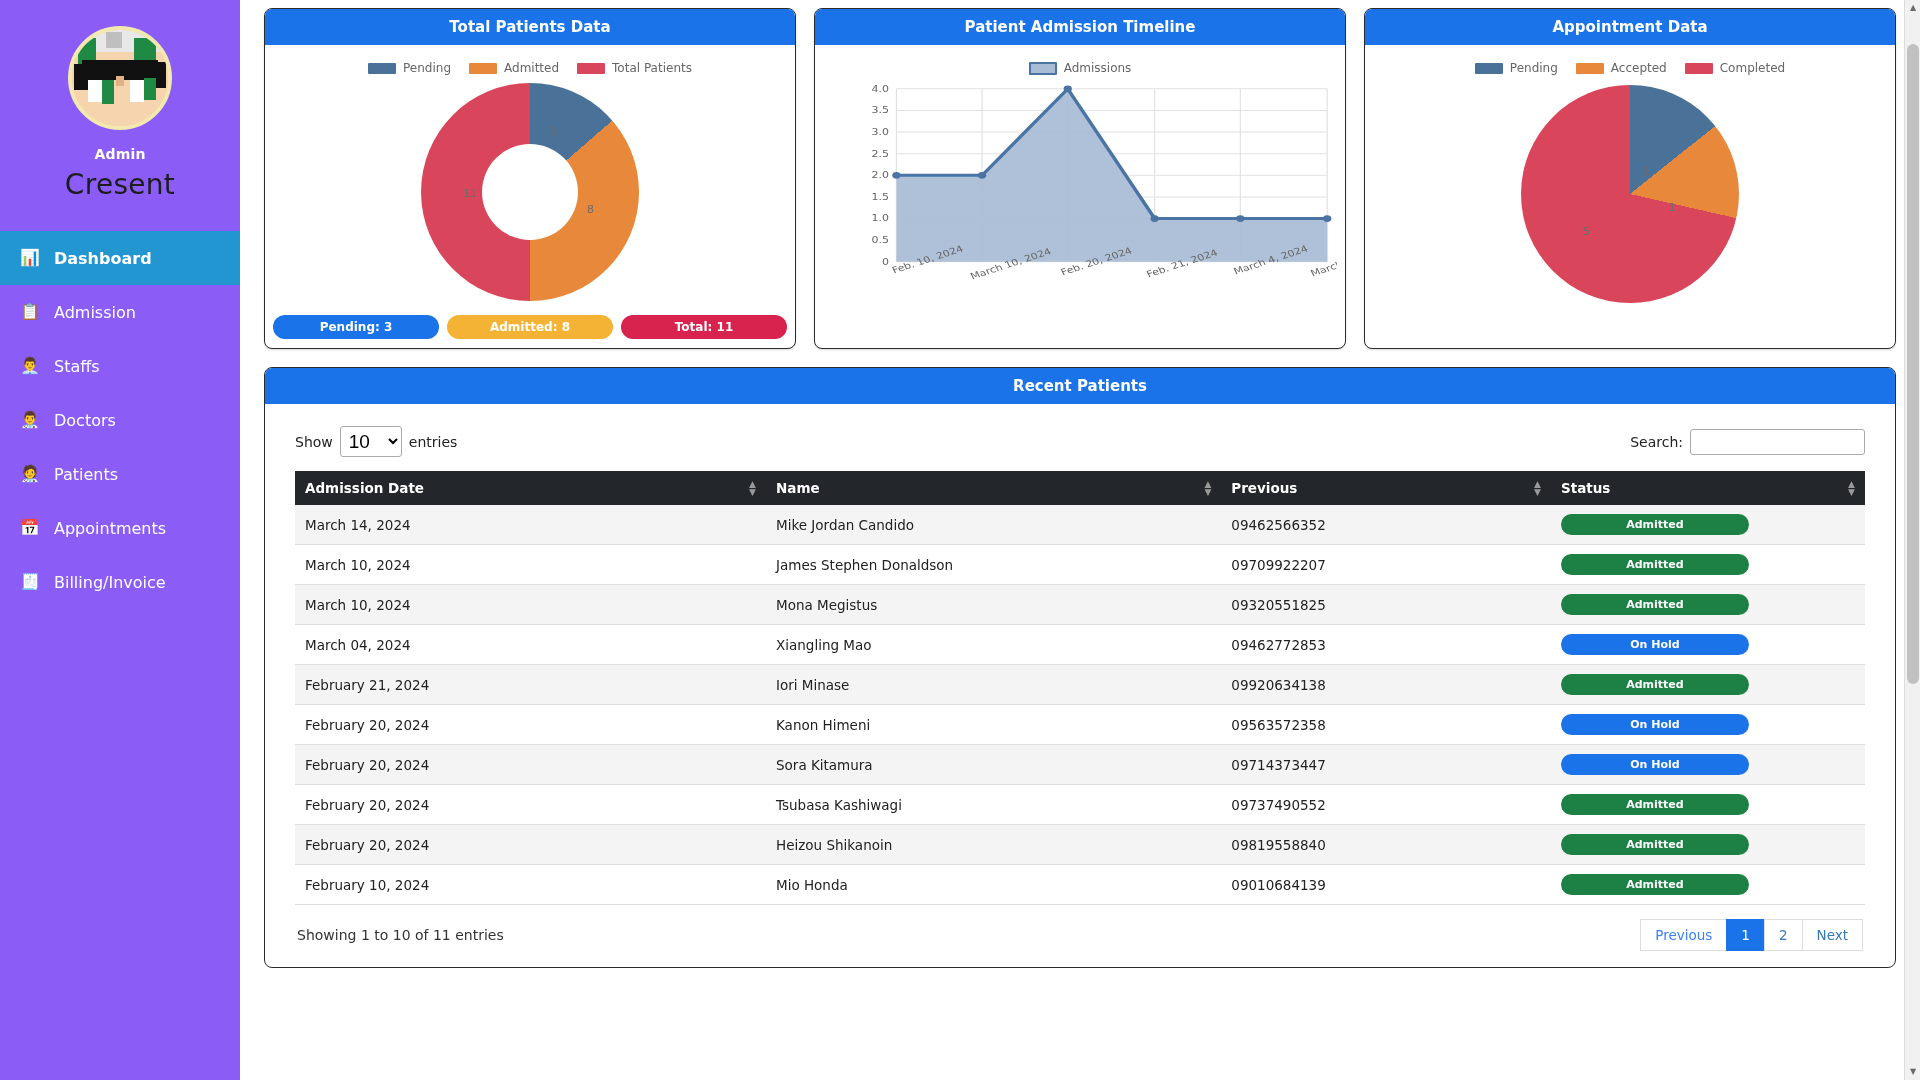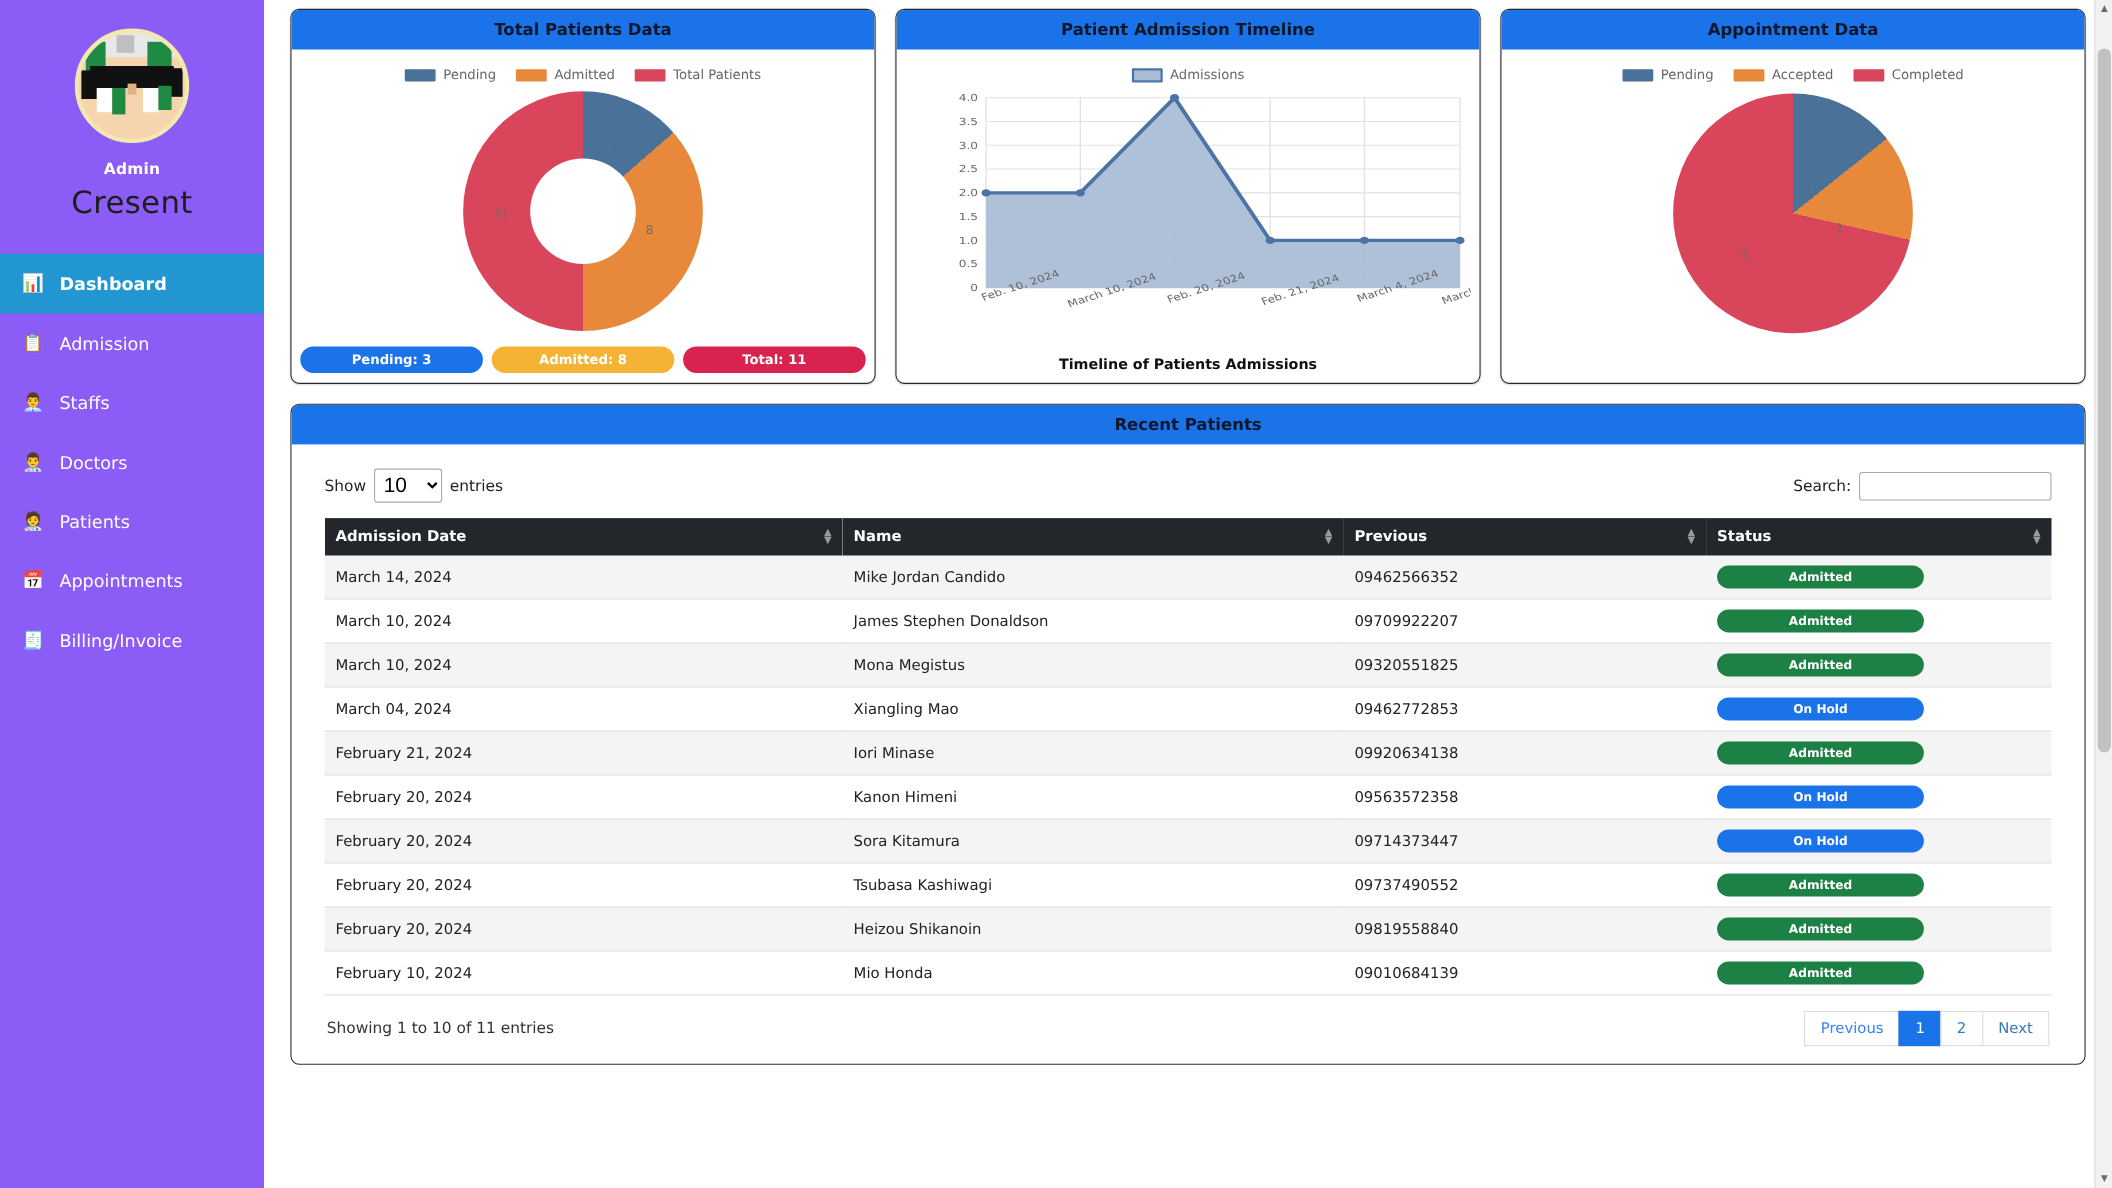--- a/index.html
+++ b/index.html
@@ -51,21 +51,21 @@
 
   
   .main { flex:1; background:#ffffff; padding: 8px 24px 0 24px; overflow:hidden; position:relative; }
   .row-cards { display:flex; gap: 18px; align-items:stretch; }
   .card {
     border:1px solid #2b2b2b; border-radius:8px; background:#fff;
     flex:1; display:flex; flex-direction:column; overflow:hidden;
     box-shadow: 0 1px 2px rgba(0,0,0,.15);
   }
   .card-head {
-    background:#1a73e8; color:#0f172a; text-align:center;
+    background:#1a73e8; color:#ffffff; text-align:center;
     font-size:15px; font-weight:700; padding:9px 6px;
   }
   .card-body { flex:1; padding: 10px 8px 4px 8px; display:flex; flex-direction:column; align-items:center; }
   .card-foot { padding: 6px 8px 9px 8px; }
 
   .legend { display:flex; gap:18px; justify-content:center; align-items:center; margin: 6px 0 2px 0; }
   .legend-item { display:flex; align-items:center; gap:7px; font-size:12px; color:#666; }
   .legend-swatch { width:28px; height:11px; border-radius:1px; display:block; }
   .legend-swatch.outline { background:#a8bcd6; border:2px solid #4a74a4; height:13px; }
 
@@ -200,21 +200,21 @@
             <div class="legend-item">
               <span class="legend-swatch" style="background:#d9455a"></span>
               <span>Total Patients</span>
             </div>
           </div>
           <div class="donut-wrap">
             <div class="donut"></div>
             <div class="donut-hole"></div>
             <span class="slice-label" style="left:128px; top:42px;">3</span>
             <span class="slice-label" style="left:166px; top:120px;">8</span>
-            <span class="slice-label" style="left:28px; top:104px;">11</span>
+            <span class="slice-label" style="left:42px; top:104px;">11</span>
           </div>
         </div>
         <div class="card-foot">
           <div class="badges">
             <span class="badge" style="background:#1a73e8">Pending: 3</span>
             <span class="badge" style="background:#f5b335">Admitted: 8</span>
             <span class="badge" style="background:#d9234f">Total: 11</span>
           </div>
         </div>
       </section>
@@ -270,23 +270,20 @@
             <g fill="#666" font-size="9" font-family="DejaVu Sans, sans-serif">
               <text transform="translate(58,198) rotate(-22)">Feb. 10, 2024</text>
               <text transform="translate(122,204) rotate(-22)">March 10, 2024</text>
               <text transform="translate(196,200) rotate(-22)">Feb. 20, 2024</text>
               <text transform="translate(266,202) rotate(-22)">Feb. 21, 2024</text>
               <text transform="translate(337,199) rotate(-22)">March 4, 2024</text>
               <text transform="translate(400,201) rotate(-22)">March 14, 2024</text>
             </g>
           </svg>
         </div>
-        <div class="card-foot">
-          <div class="chart-caption">Timeline of Patients Admissions</div>
-        </div>
       </section>
 
       <section class="card">
         <div class="card-head">Appointment Data</div>
         <div class="card-body">
           <div class="legend">
             <div class="legend-item">
               <span class="legend-swatch" style="background:#4a7299"></span>
               <span>Pending</span>
             </div>

